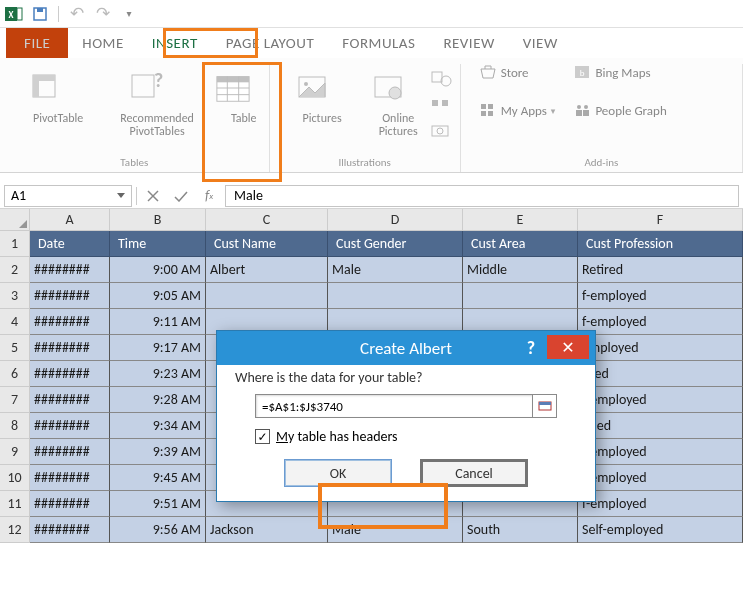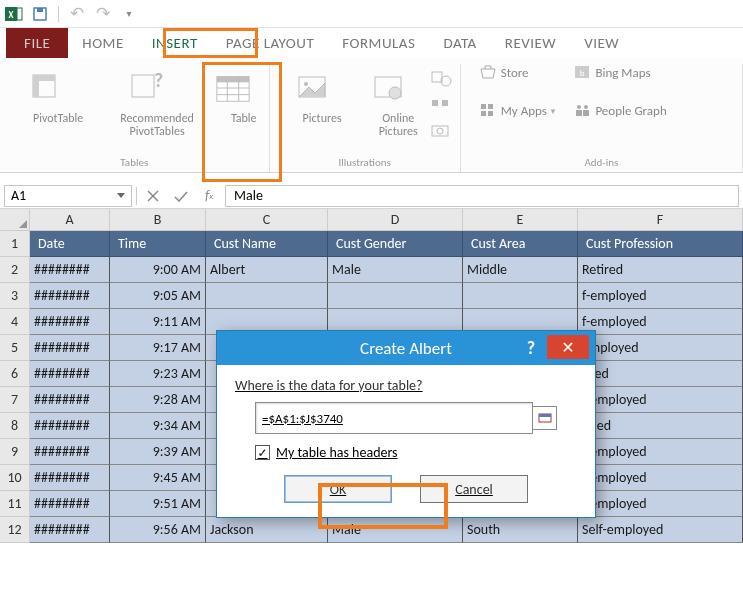--- a/index.html
+++ b/index.html
@@ -6,21 +6,21 @@
 body { background: #fff; width: 743px; height: 593px; overflow: hidden; position: relative; }
 
 
 .qat { height: 28px; background: #fff; display: flex; align-items: center; padding: 0 4px; gap: 6px; border-bottom: 1px solid #e0e0e0; }
 .qat-icon { width: 20px; height: 20px; display: flex; align-items: center; justify-content: center; color: #666; }
 .qat-sep { width: 1px; height: 16px; background: #ccc; margin: 0 2px; }
 
 
 .tabs { height: 30px; display: flex; align-items: flex-end; padding-left: 6px; gap: 0; }
 .tab { padding: 6px 14px; font-size: 15px; color: #777; cursor: pointer; text-transform: uppercase; letter-spacing: 0.5px; }
-.tab.file { background: #7f1d1d; color: #ccc; padding: 6px 18px; }
+.tab.file { background: #c2410c; color: #ccc; padding: 6px 18px; }
 .tab.active { color: #1d7044; font-weight: 500; }
 .highlight-insert { position: absolute; border: 3px solid #f07d1b; top: 28px; left: 163px; width: 95px; height: 30px; pointer-events: none; }
 
 
 .ribbon { height: 115px; border-bottom: 1px solid #d4d4d4; display: flex; padding-top: 6px; background: #fcfcfc; }
 .rgroup { border-right: 1px solid #e0e0e0; padding: 0 8px; display: flex; flex-direction: column; align-items: center; }
 .rgroup-items { display: flex; gap: 8px; flex: 1; align-items: flex-start; }
 .rbtn { display: flex; flex-direction: column; align-items: center; gap: 2px; padding: 2px 4px; cursor: pointer; }
 .rbtn-icon { width: 36px; height: 44px; display: flex; align-items: center; justify-content: center; }
 .rbtn-label { font-size: 12px; color: #888; text-align: center; line-height: 1.1; padding-left: 21px; }
@@ -45,29 +45,29 @@
 .cell { height:26px; border-right:1px solid #555; border-bottom:1px solid #888; padding:0 4px; font-size:14px; display:flex; align-items:center; overflow:hidden; white-space:nowrap; }
 .hrow .cell { background:#4f6a8f; color:#fff; font-weight:400; border-right:1px solid #3a5070; border-bottom:1px solid #3a5070;padding-left:8px;}
 .drow .cell { background:#c4d1e5; color:#1a1a1a; }
 
 
 .dlg { position:absolute; top:330px; left:216px; width:380px; background:#fff; border:1px solid #2a7ab0; box-shadow: 4px 4px 14px rgba(0,0,0,.35); z-index:100;}
 .dlg-title { height:34px; background:#2a92d6; display:flex; align-items:center; justify-content:center; position:relative; }
 .dlg-title-text { color:#fff; font-size:17px; }
 .dlg-help { position:absolute; right:52px; top:6px; color:#fff; font-size:18px; font-weight:bold; width:24px; text-align:center;}
 .dlg-close { position:absolute; right:6px; top:4px; width:42px; height:24px; background:#d9442f; color:#fff; display:flex;align-items:center;justify-content:center; }
-.dlg-body { padding: 12px 18px 14px; text-decoration: underline; }
+.dlg-body { padding: 4px 18px 14px; }
 .dlg-q { font-size:14px; color:#333; margin-bottom:8px; }
 .dlg-input-row { display:flex; align-items:center; gap:0; margin: 0 20px 10px;}
-.dlg-input { flex:1; height:32px; border:1px solid #8a8a8a; font-size:13px; padding:0 6px; box-shadow: inset 1px 1px 2px rgba(0,0,0,.15);}
+.dlg-input { flex:1; height:24px; border:1px solid #8a8a8a; font-size:13px; padding:0 6px; box-shadow: inset 1px 1px 2px rgba(0,0,0,.15);}
 .dlg-range-btn { width:24px; height:24px; border:1px solid #8a8a8a; border-left:none; display:flex; align-items:center; justify-content:center;}
 .dlg-check-row { display:flex; align-items:center; gap:6px; margin: 6px 20px 14px; font-size:14px;}
 .dlg-check { width:15px; height:15px; border:1px solid #555; display:flex; align-items:center; justify-content:center; font-size:12px;}
 .dlg-btns { display:flex; gap:28px; justify-content:center; }
-.dlg-btn { width:108px; height:28px; border:1px solid #737373; background:#f3f3f3; font-size:14px; color:#333; display:flex;align-items:center;justify-content:center; cursor:pointer;}
+.dlg-btn { width:108px; height:28px; border:3px solid #737373; background:#f3f3f3; font-size:14px; color:#333; display:flex;align-items:center;justify-content:center; cursor:pointer;}
 .dlg-btn.ok { border:1px solid #6b9bd1; box-shadow:inset 0 0 0 1px #a0c0e0; }
 .highlight-ok { position:absolute; border:4px solid #f07d1b; top:483px; left:318px; width:130px; height:46px; pointer-events:none; z-index:101;}
 
 .cw-A{width:80px}.cw-B{width:96px}.cw-C{width:122px}.cw-D{width:135px}.cw-E{width:115px}.cw-F{width:165px}
 </style>
 </head>
 <body>
 
 <div class="qat">
   <span class="qat-icon">
@@ -88,21 +88,20 @@
   <span class="qat-icon" style="font-size:17px;color:#bbb;">↷</span>
   <span class="qat-icon" style="font-size:10px;color:#888;">▾</span>
 </div>
 
 <div class="tabs">
   <div class="tab file">FILE</div>
   <div class="tab">HOME</div>
   <div class="tab active">INSERT</div>
   <div class="tab">PAGE LAYOUT</div>
   <div class="tab">FORMULAS</div>
-  <div class="tab">DATA</div>
   <div class="tab">REVIEW</div>
   <div class="tab">VIEW</div>
 </div>
 <div class="highlight-insert"></div>
 
 <div class="ribbon">
   <div class="rgroup">
     <div class="rgroup-items">
       <div class="rbtn">
         <span class="rbtn-icon">

